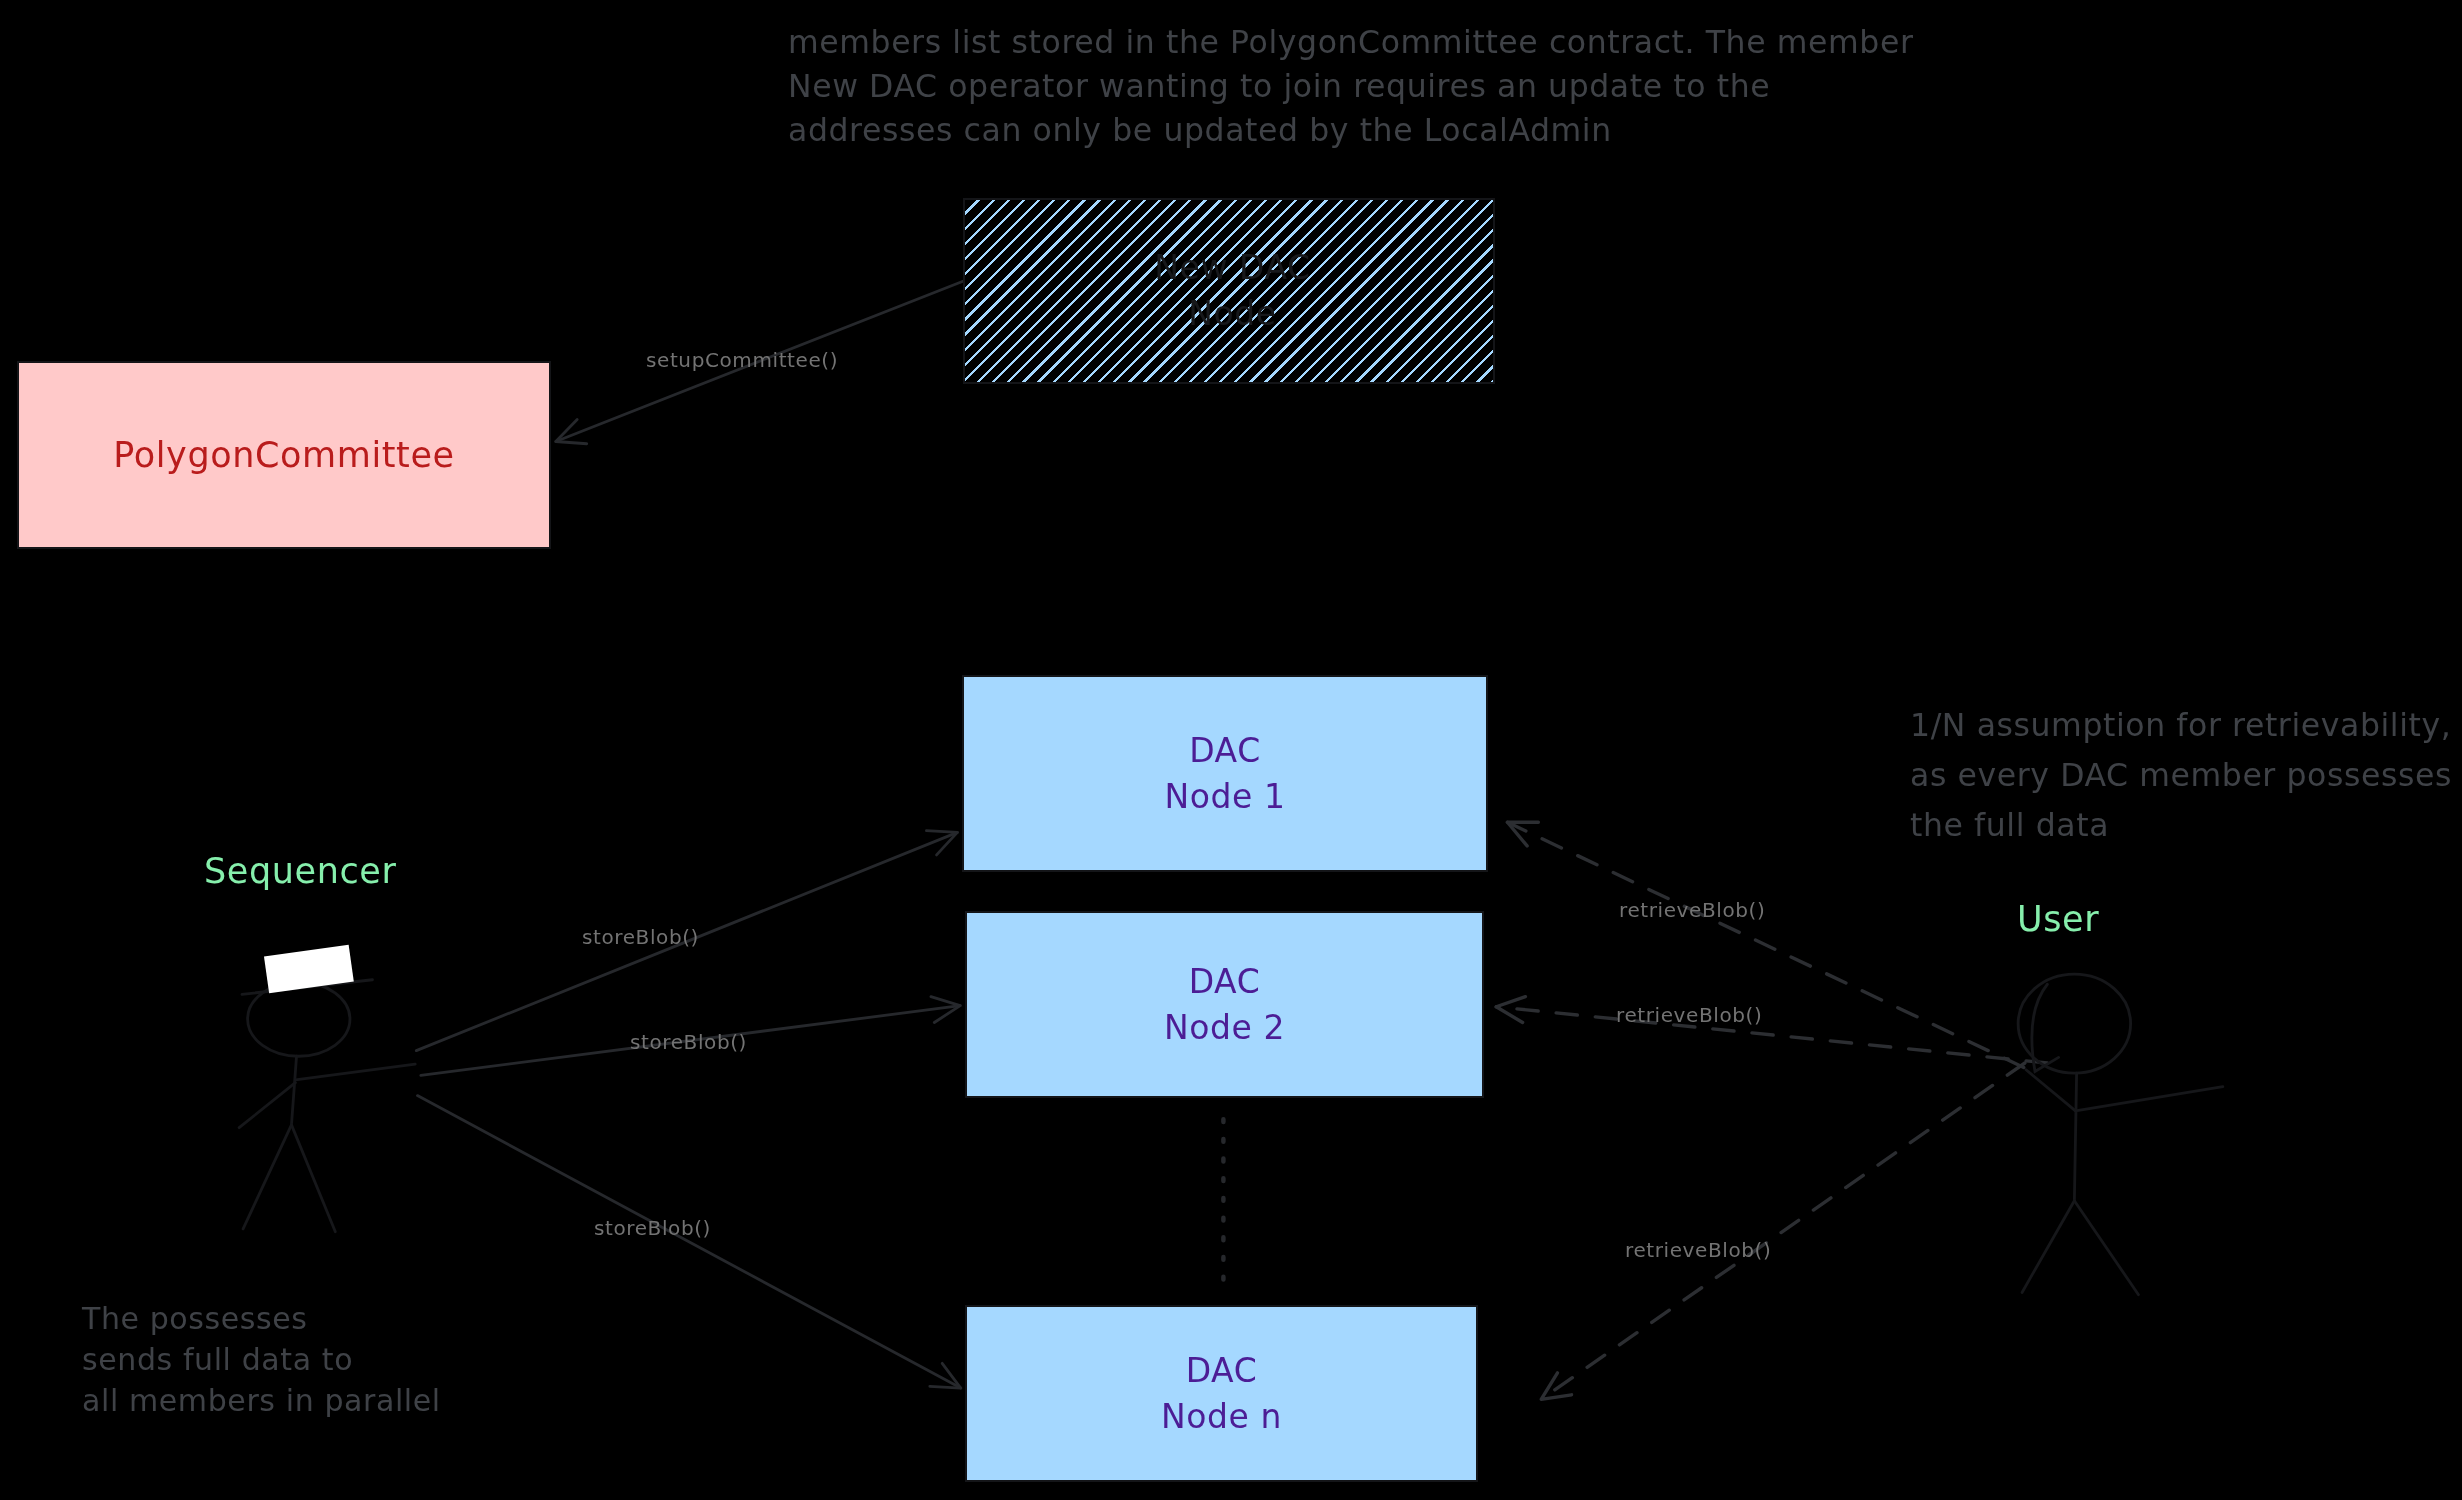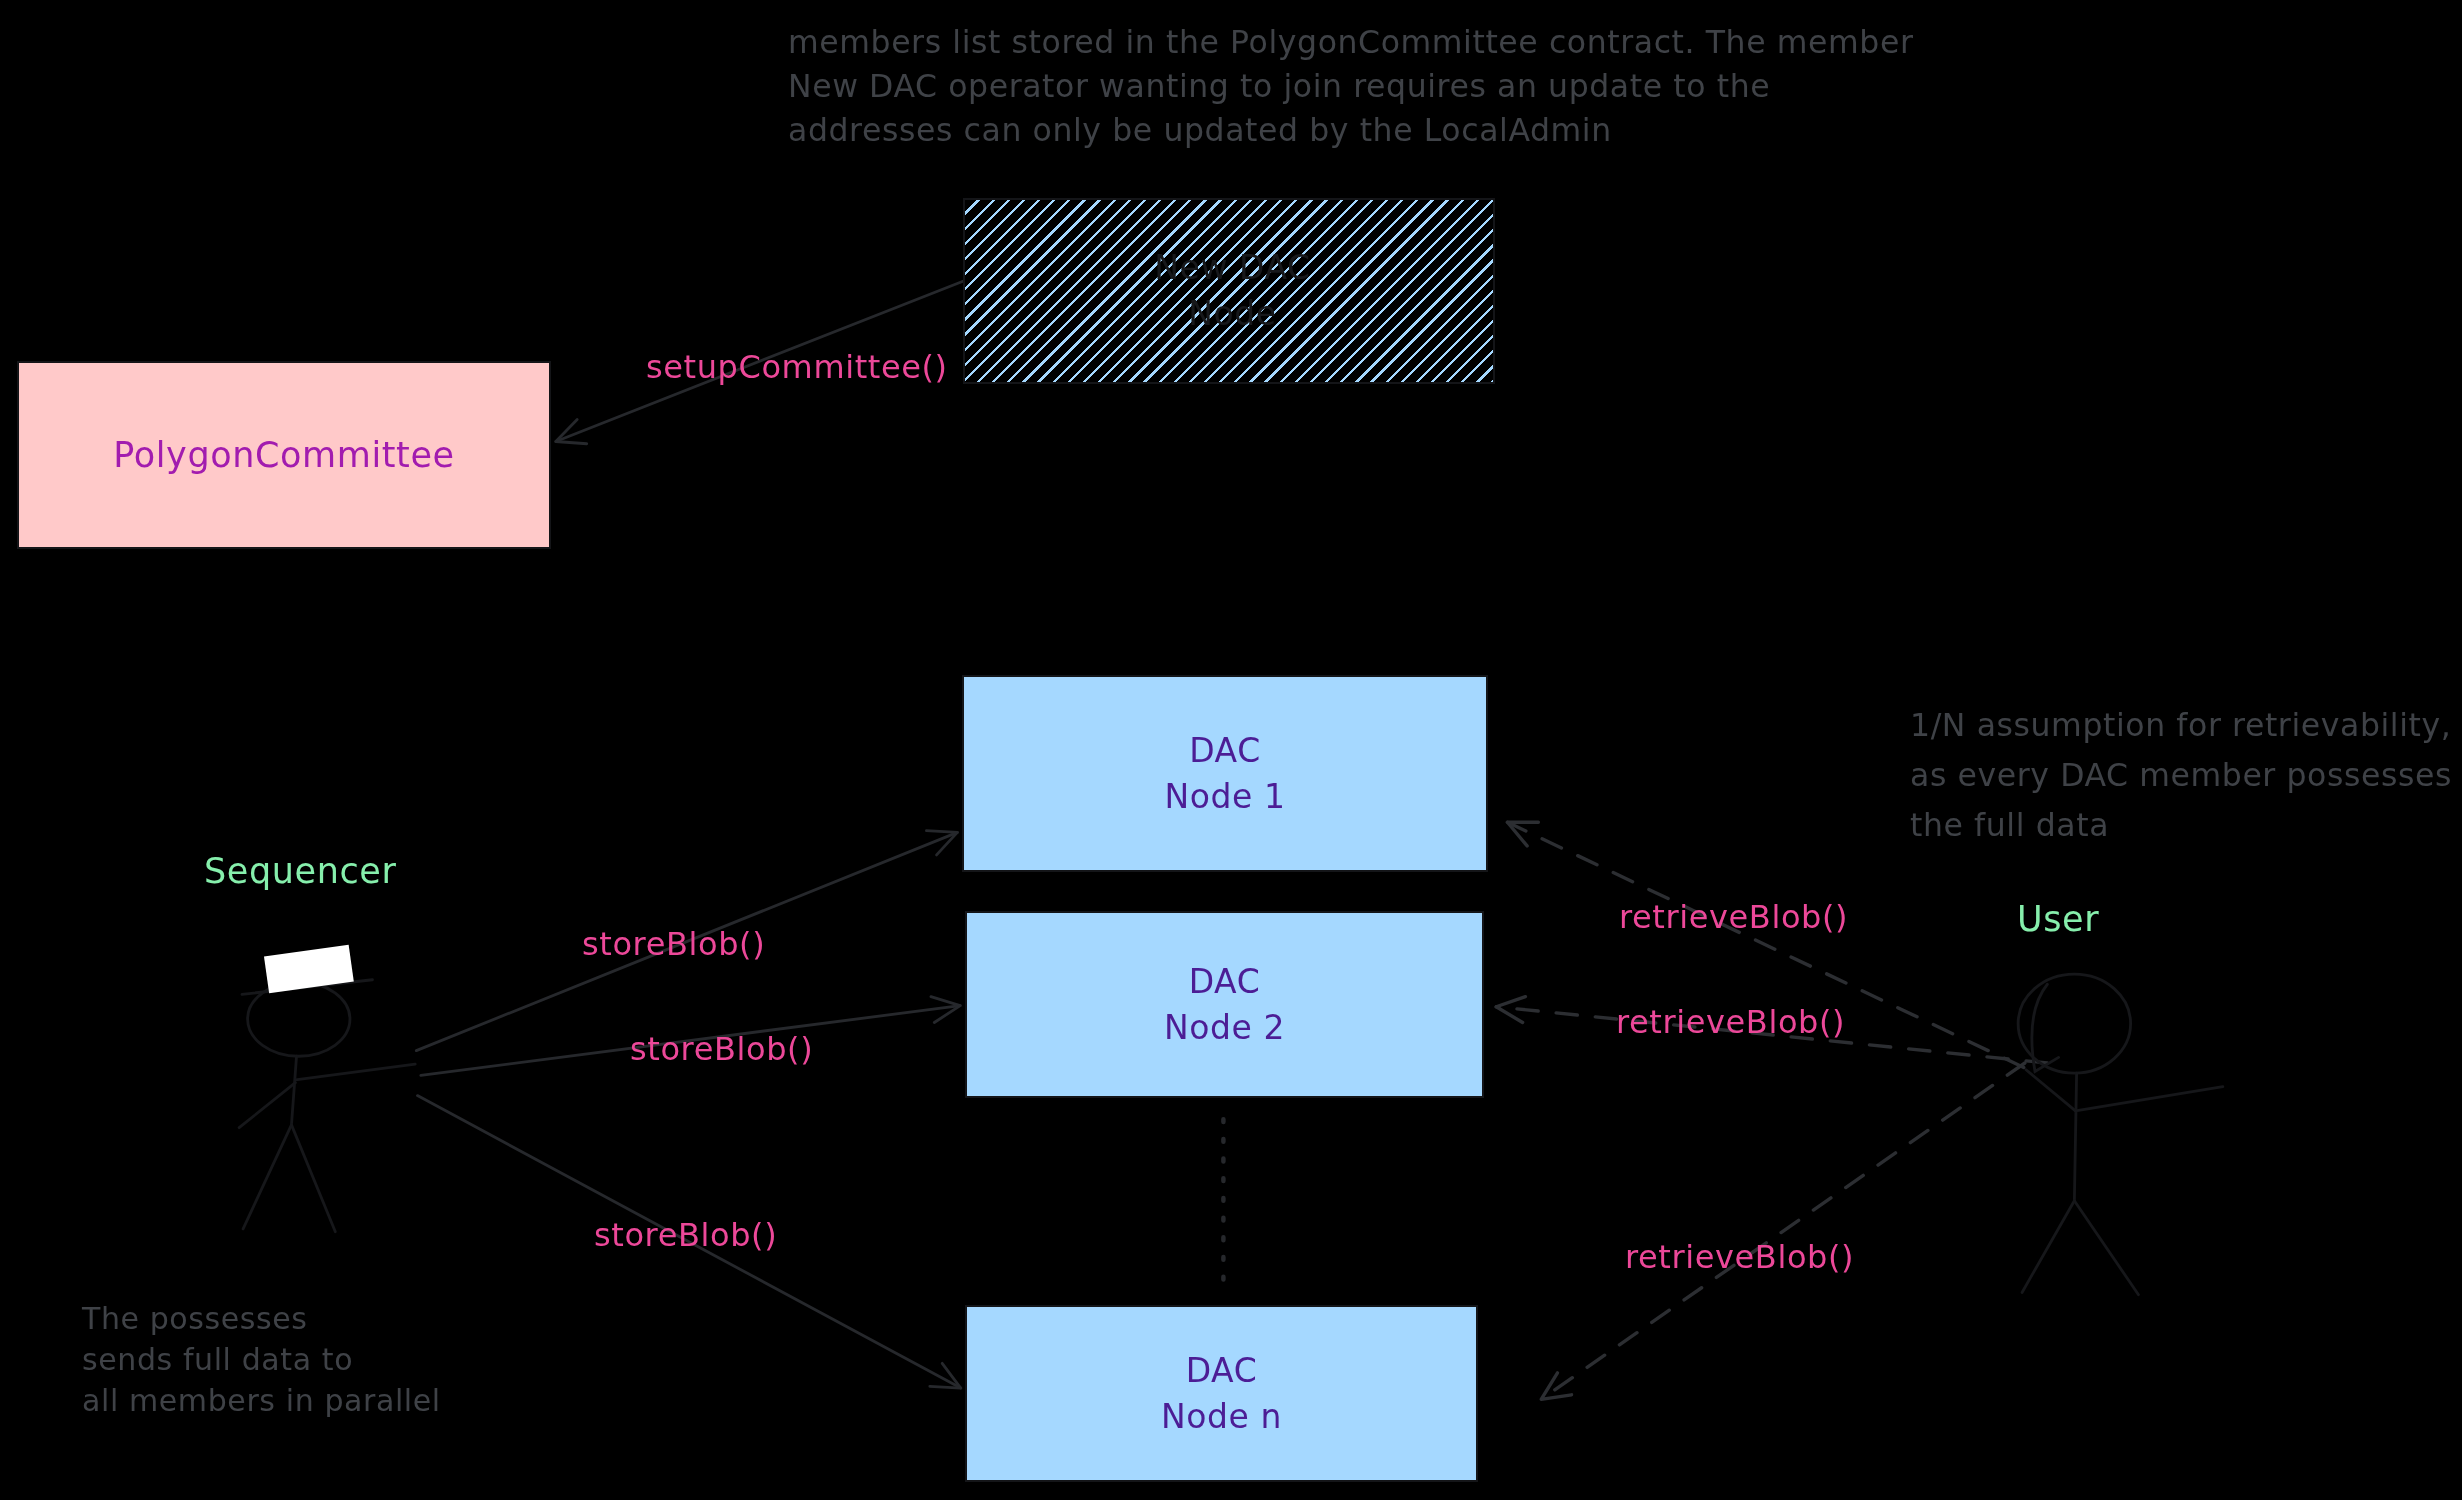--- a/index.html
+++ b/index.html
@@ -28,36 +28,36 @@
   .box-hatched{
     left:963px;top:198px;width:532px;height:186px;
     background:repeating-linear-gradient(135deg, rgba(0,0,0,0) 0px, rgba(0,0,0,0) 8.4px, #a5d8ff 8.4px, #a5d8ff 10.7px);
     padding-left:7px;
   }
   .box-hatched .bl{color:#17181b;}
   .box-pink{
     left:17px;top:361px;width:534px;height:188px;
     background:#ffc9c9;
   }
-  .box-pink .bl{font-size:35px;color:#a21caf;}
+  .box-pink .bl{font-size:35px;color:#b91c1c;}
   .box-node1{left:962px;top:675px;width:526px;height:197px;background:#a5d8ff;}
   .box-node2{left:965px;top:911px;width:519px;height:187px;background:#a5d8ff;}
   .box-noden{left:965px;top:1305px;width:513px;height:177px;background:#a5d8ff;}
   
   .note{
     position:absolute;
     font-size:31.5px;line-height:44px;
     color:#3f4247;letter-spacing:0.6px;
     white-space:nowrap;
   }
   .note-retr{line-height:50px;}
   .note-seq{line-height:41px;font-size:30px;}
   .edge-label{
     position:absolute;
-    font-size:32px;color:#ec4899;
+    font-size:20px;color:#737373;
     letter-spacing:0.6px;white-space:nowrap;
   }
   .actor-label{
     position:absolute;
     font-size:35px;color:#86efac;
     letter-spacing:0.6px;white-space:nowrap;
   }
   
   .solid{stroke:#26282c;stroke-width:5;fill:none;stroke-linecap:round;stroke-linejoin:round;}
   .dashed{stroke:#2c2e32;stroke-width:6;fill:none;stroke-dasharray:38 32;stroke-linecap:round;}

